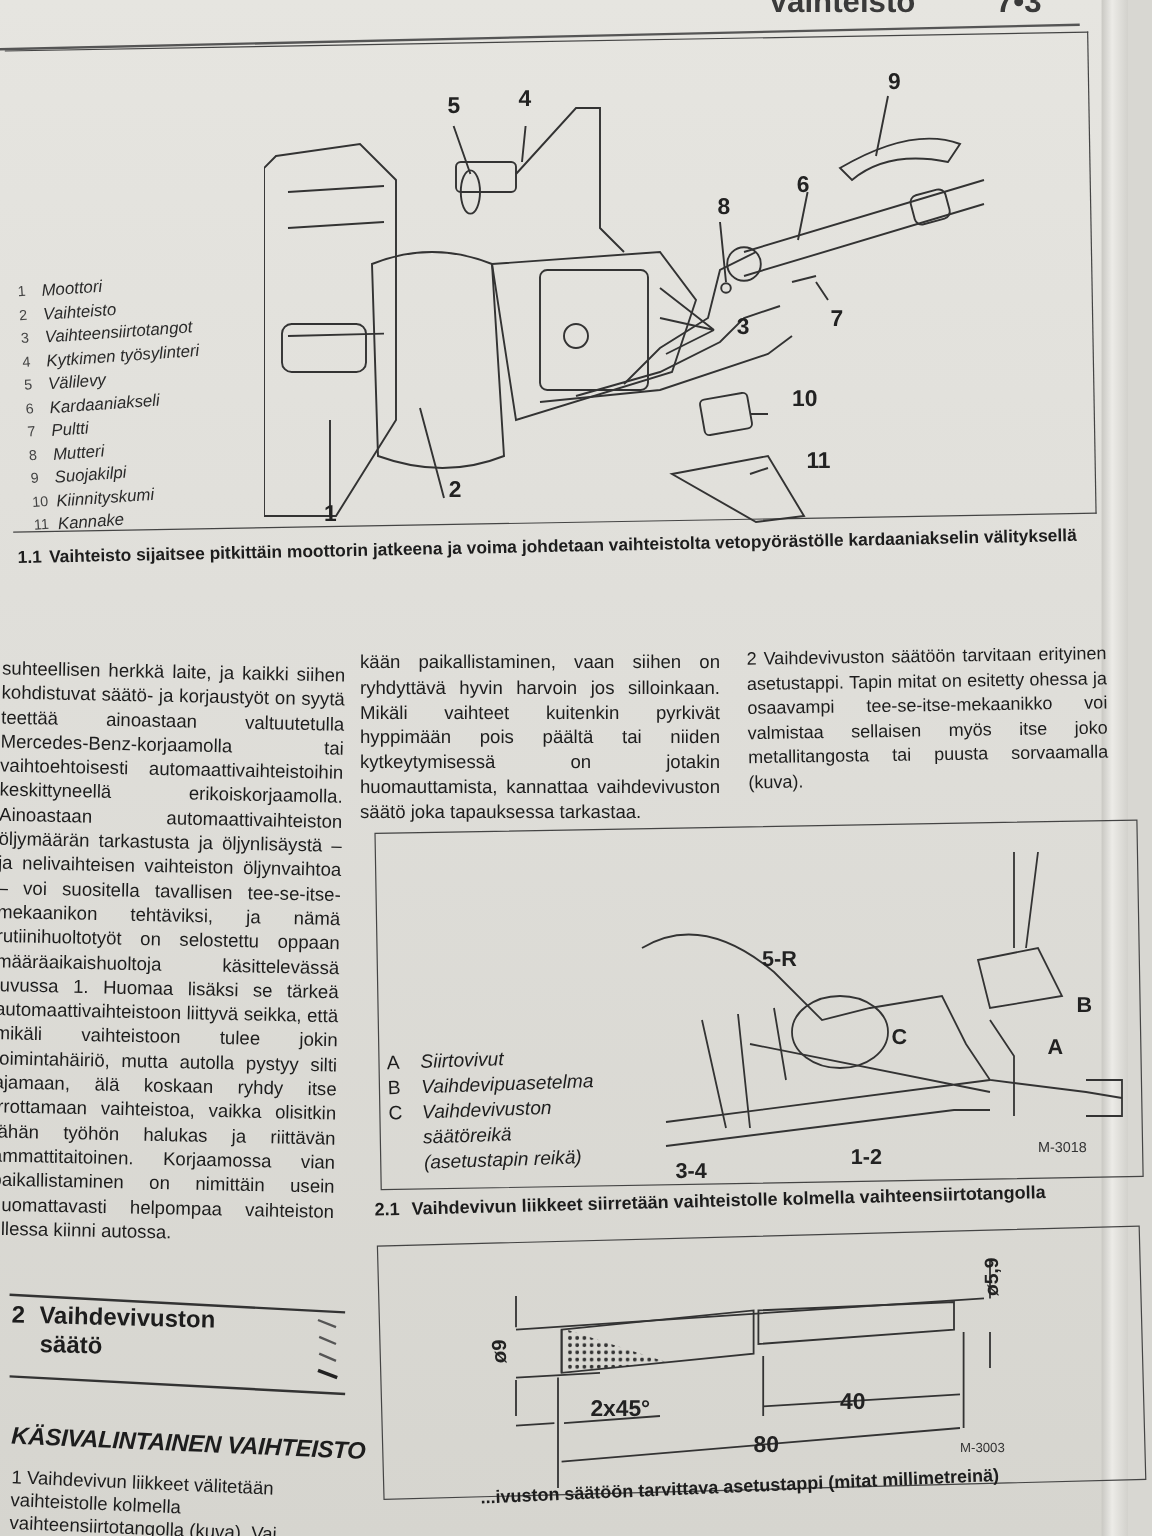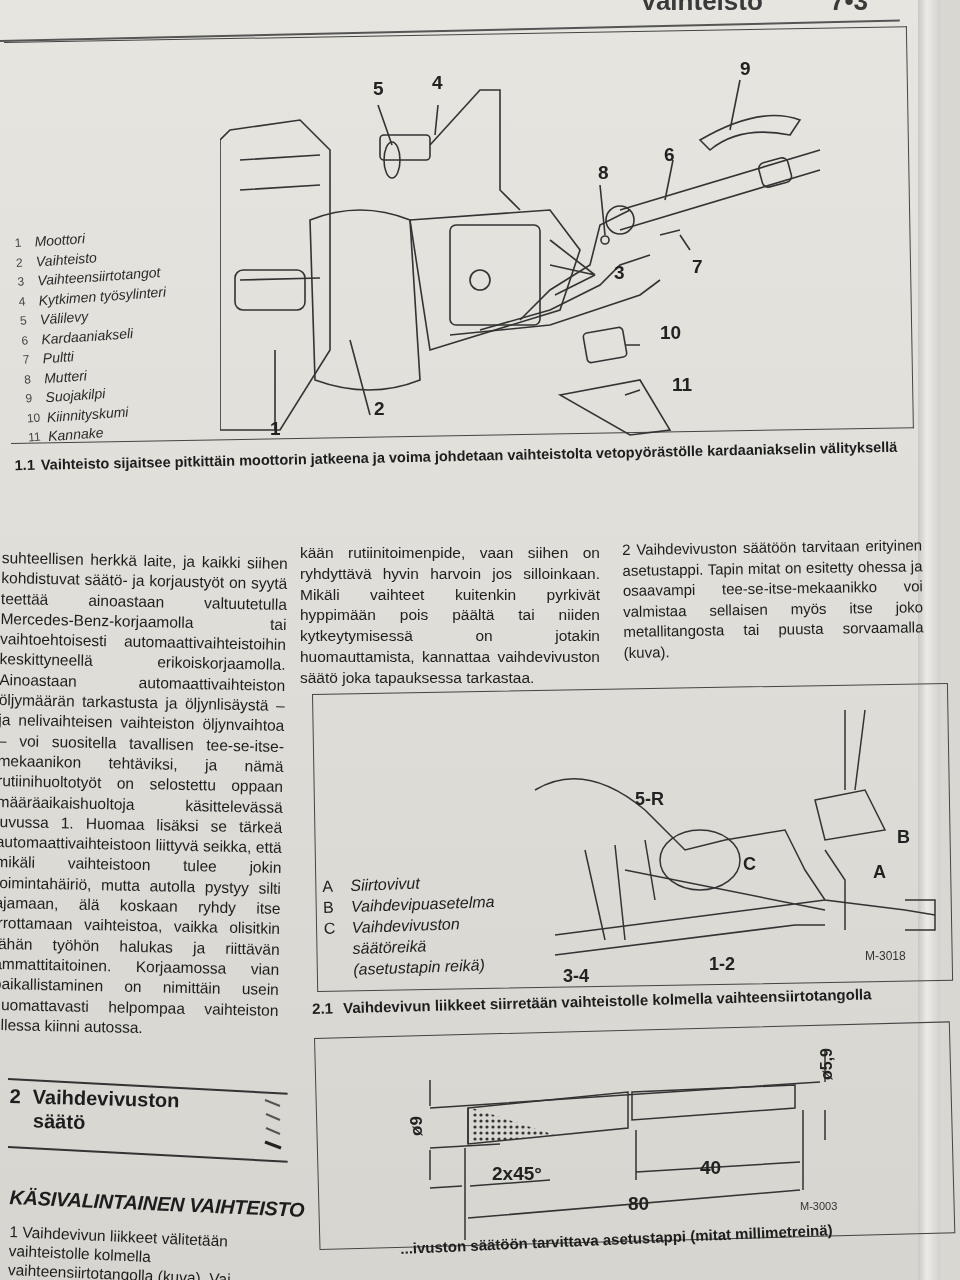--- a/index.html
+++ b/index.html
@@ -163,21 +163,21 @@
   <span class="callout" style="left:598px;top:162px">8</span>
   <span class="callout" style="left:740px;top:58px">9</span>
   <span class="callout" style="left:660px;top:322px">10</span>
   <span class="callout" style="left:672px;top:374px">11</span>
 
   <div class="cap1">
     <span class="fn">1.1</span><span>Vaihteisto sijaitsee pitkittäin moottorin jatkeena ja voima johdetaan vaihteistolta vetopyörästölle kardaaniakselin välityksellä</span>
   </div>
 
   <div class="col1">suhteellisen herkkä laite, ja kaikki siihen kohdistuvat säätö- ja korjaustyöt on syytä teettää ainoastaan valtuutetulla Mercedes-Benz-korjaamolla tai vaihtoehtoisesti automaattivaihteistoihin keskittyneellä erikoiskorjaamolla. Ainoastaan automaattivaihteiston öljymäärän tarkastusta ja öljynlisäystä – ja nelivaihteisen vaihteiston öljynvaihtoa – voi suositella tavallisen tee-se-itse-mekaanikon tehtäviksi, ja nämä rutiinihuoltotyöt on selostettu oppaan määräaikaishuoltoja käsittelevässä luvussa 1. Huomaa lisäksi se tärkeä automaattivaihteistoon liittyvä seikka, että mikäli vaihteistoon tulee jokin toimintahäiriö, mutta autolla pystyy silti ajamaan, älä koskaan ryhdy itse irrottamaan vaihteistoa, vaikka olisitkin tähän työhön halukas ja riittävän ammattitaitoinen. Korjaamossa vian paikallistaminen on nimittäin usein huomattavasti helpompaa vaihteiston ollessa kiinni autossa.</div>
-  <div class="col2">kään rutiinitoimenpide, vaan siihen on ryhdyttävä hyvin harvoin jos silloinkaan. Mikäli vaihteet kuitenkin pyrkivät hyppimään pois päältä tai niiden kytkeytymisessä on jotakin huomauttamista, kannattaa vaihdevivuston säätö joka tapauksessa tarkastaa.</div>
+  <div class="col2">kään paikallistaminen, vaan siihen on ryhdyttävä hyvin harvoin jos silloinkaan. Mikäli vaihteet kuitenkin pyrkivät hyppimään pois päältä tai niiden kytkeytymisessä on jotakin huomauttamista, kannattaa vaihdevivuston säätö joka tapauksessa tarkastaa.</div>
   <div class="col3">2 Vaihdevivuston säätöön tarvitaan erityinen asetustappi. Tapin mitat on esitetty ohessa ja osaavampi tee-se-itse-mekaanikko voi valmistaa sellaisen myös itse joko metallitangosta tai puusta sorvaamalla (kuva).</div>
 
   <div class="fig2"></div>
   <div class="legend2">
     <div class="row">
         <span class="k">A</span>
         <span>Siirtovivut</span>
       </div>
     <div class="row">
         <span class="k">B</span>

